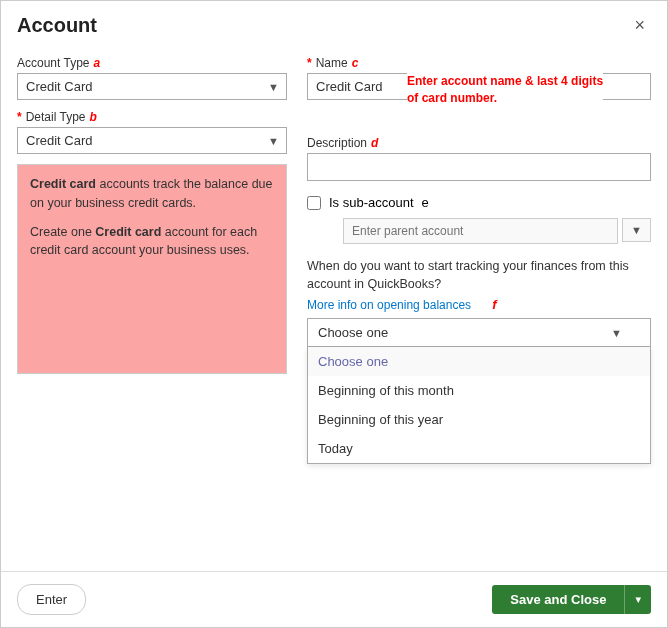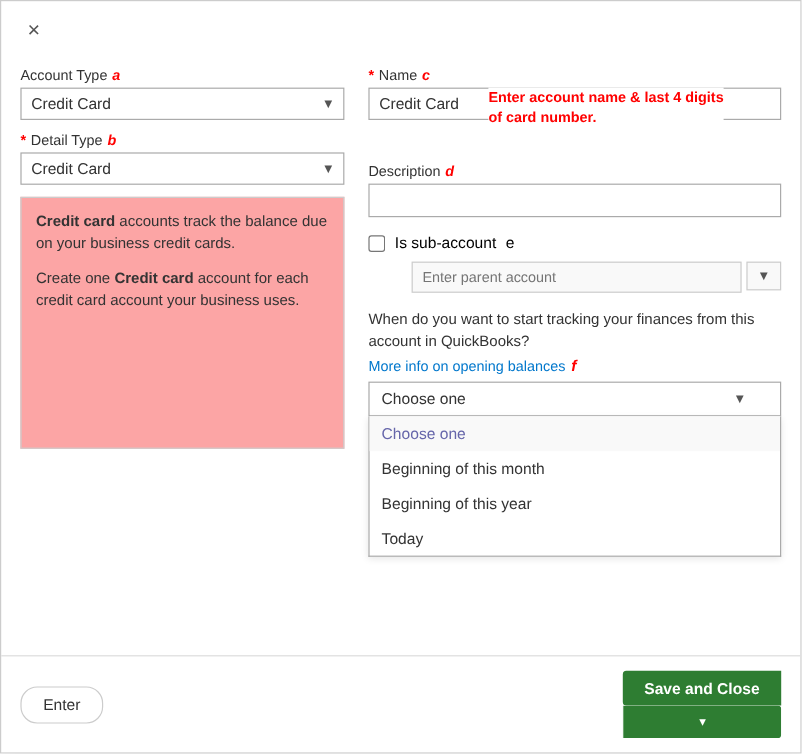--- a/index.html
+++ b/index.html
@@ -249,21 +249,20 @@
       border: 1px solid #ccc;
       padding: 7px 18px;
       border-radius: 14px;
       font-size: 13px;
       cursor: pointer;
       color: #333;
     }
     .save-btn-group {
       display: flex;
       align-items: stretch;
-      flex-direction: column;
     }
     .save-btn {
       background: #2e7d32;
       color: #fff;
       border: none;
       padding: 7px 18px;
       font-size: 13px;
       cursor: pointer;
       border-radius: 3px 0 0 3px;
       font-weight: bold;
@@ -278,20 +277,21 @@
       cursor: pointer;
       border-radius: 0 3px 3px 0;
     }
   </style>
 </head>
 <body>
 
 <div class="dialog">
 
   <div class="dialog-header">
+    <span class="dialog-title">Account</span>
     <button class="close-btn">×</button>
   </div>
 
   <div class="dialog-body">
 
     <div class="left-col">
 
       <div class="field-group">
         <div class="field-label">
           <span>Account Type</span>
@@ -360,21 +360,21 @@
         <div class="parent-account-row">
           <input type="text" class="parent-input" placeholder="Enter parent account" style="">
           <button class="parent-arrow">▼</button>
         </div>
       </div>
 
       <div class="field-group" style="margin-top:14px;">
         <div class="tracking-label">
           <span>When do you want to start tracking your finances from this account in QuickBooks?</span>
         </div>
-        <div style="display:flex;align-items:center;gap:5px;margin-top:2px;">
+        <div style="display:flex;align-items:center;gap:21px;margin-top:2px;">
           <a class="more-info-link">More info on opening balances</a>
           <span class="annotation" style="color:red;font-weight:bold;font-style:italic;">f</span>
         </div>
 
         <div class="dropdown-container">
           <button class="dropdown-btn">
             <span>Choose one</span>
             <span class="arrow-down">▼</span>
           </button>
           <div class="dropdown-list">

